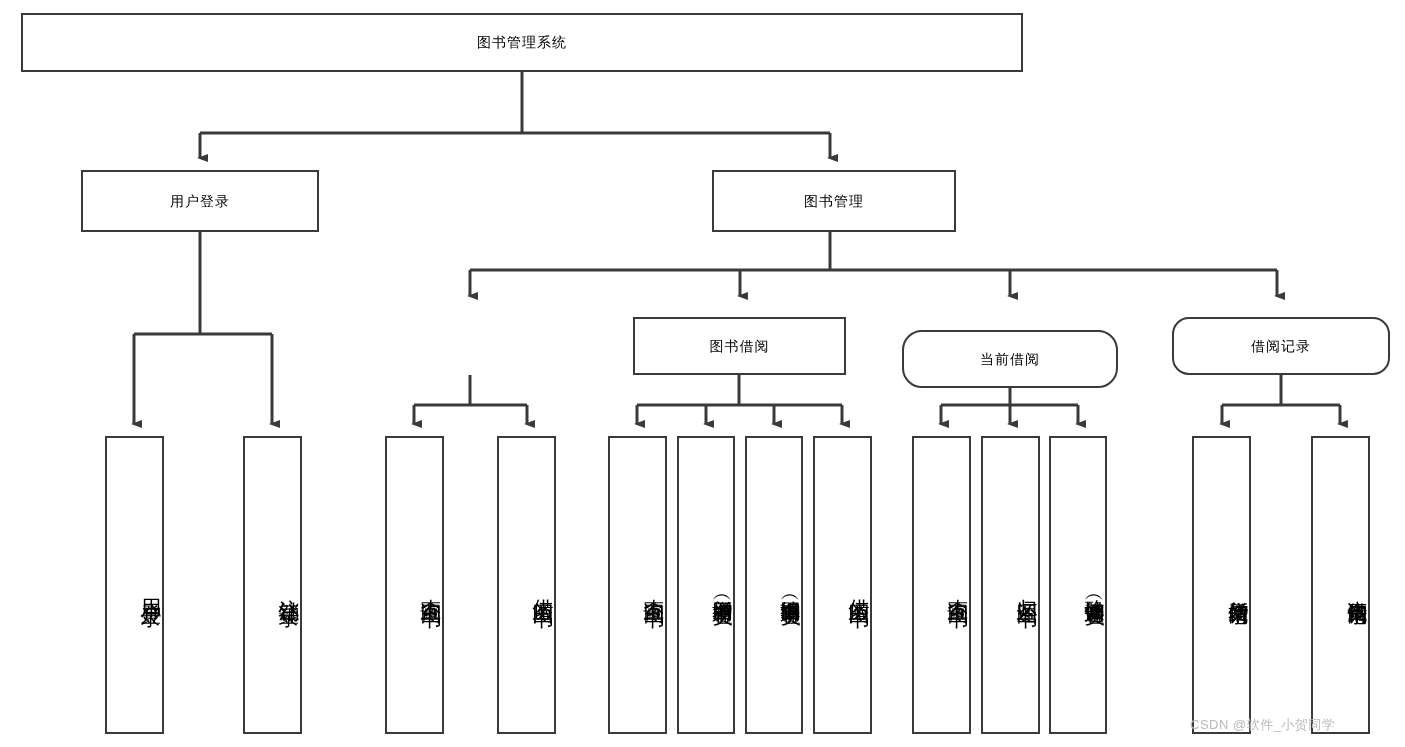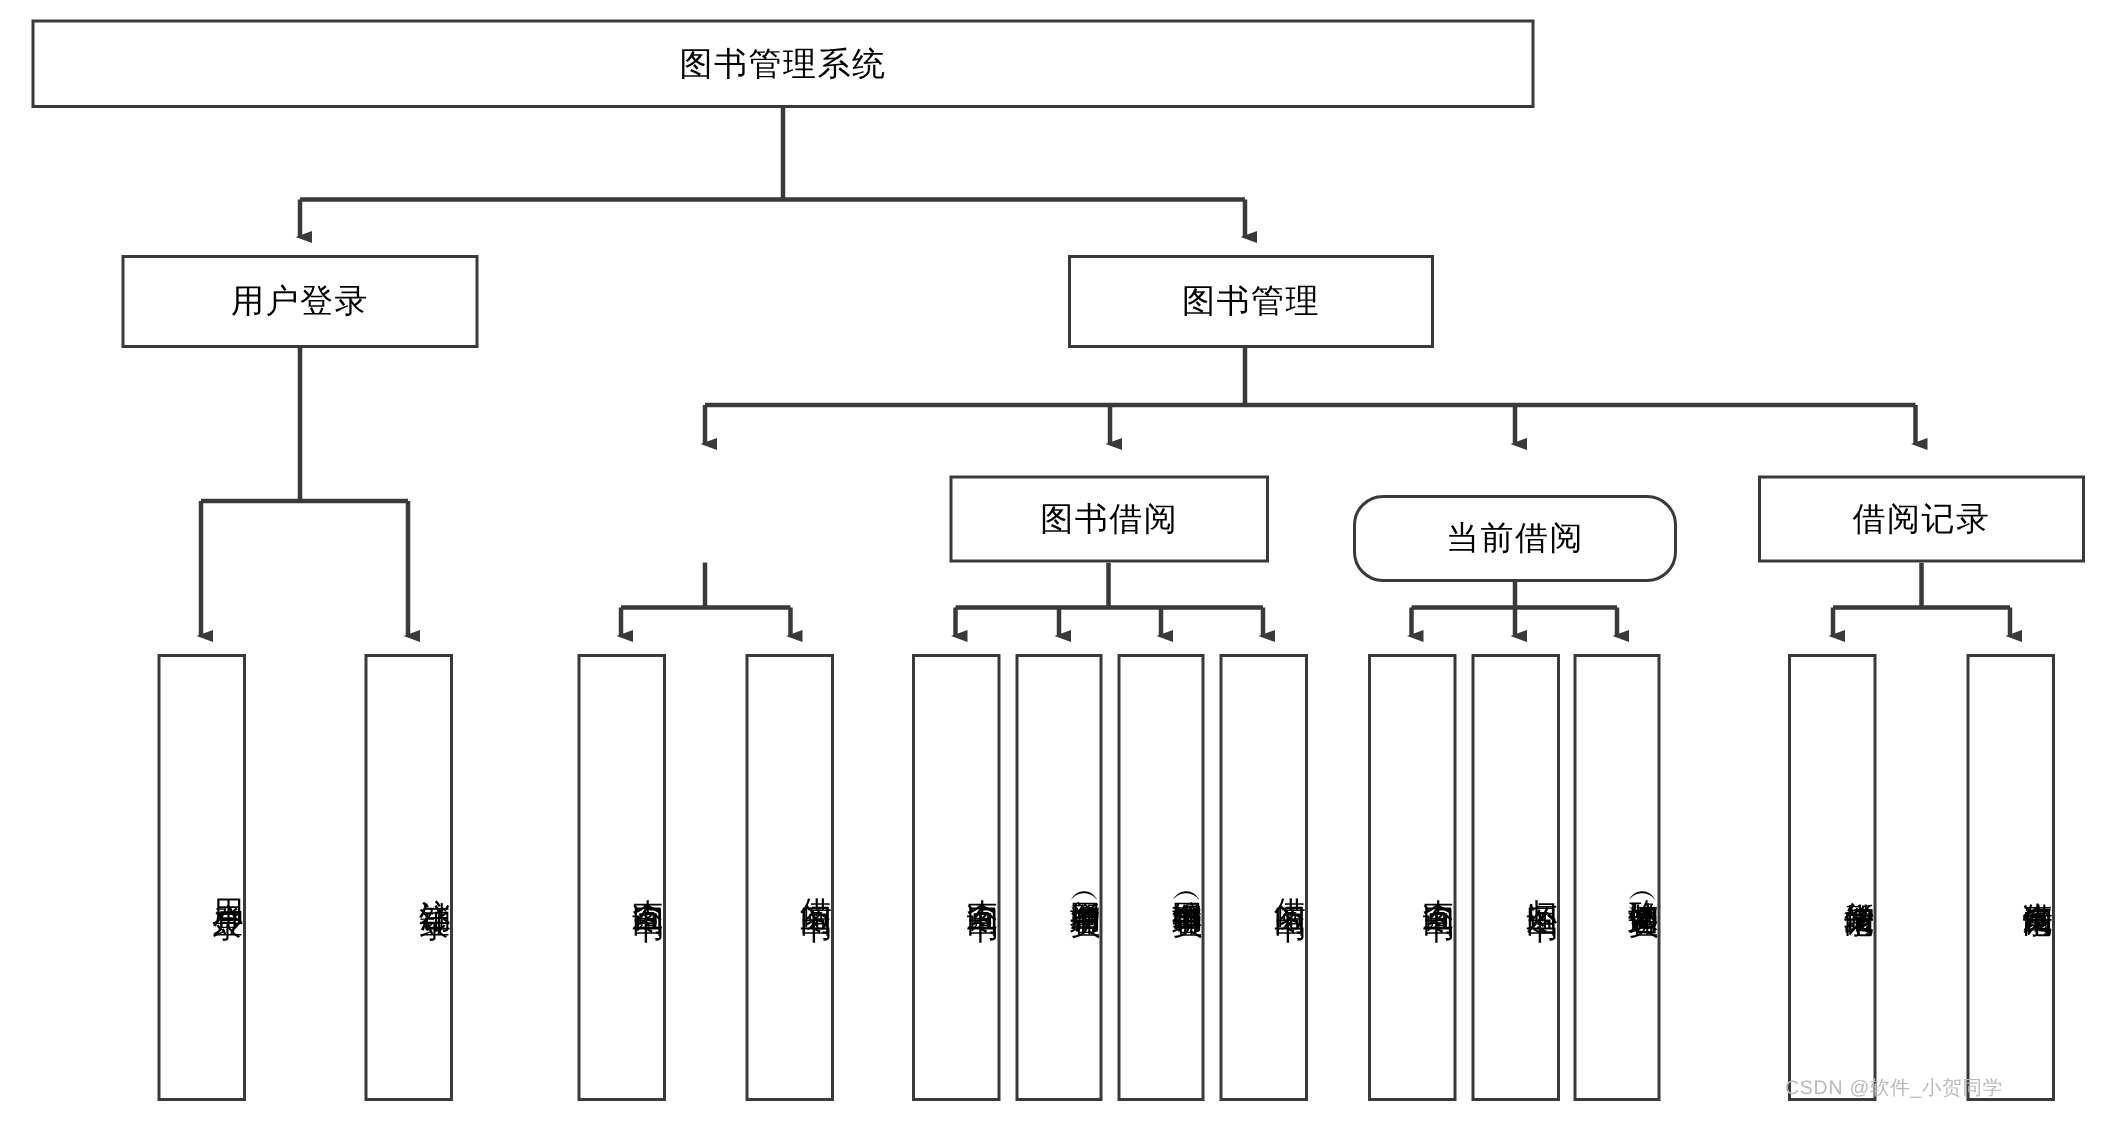--- a/index.html
+++ b/index.html
@@ -27,21 +27,21 @@
     position:absolute;
     box-sizing:border-box;
     background:#ffffff;
     border:2px solid #3a3a3a;
     display:flex;
     align-items:center;
     justify-content:center;
     line-height:1.06;
   }
   .node.h{
-    font-size:22px;
+    font-size:14px;
     letter-spacing:1px;
     white-space:nowrap;
     align-items:center;
   }
   .node.v{
     writing-mode:vertical-rl;
     text-orientation:upright;
     font-size:21px;
     letter-spacing:3px;
     padding-top:6px;
@@ -129,21 +129,21 @@
 
 
   <div class="node h" style="left:633px; top:317px; width:213px; height:58px;">
     <span class="lbl">图书借阅</span>
   </div>
 
   <div class="node h" style="left:902px; top:330px; width:216px; height:58px;border-radius:20px;">
     <span class="lbl">当前借阅</span>
   </div>
 
-  <div class="node h" style="left:1172px; top:317px; width:218px; height:58px;">
+  <div class="node h" style="left:1172px; top:317px; width:218px; height:58px;border-radius:17px;">
     <span class="lbl">借阅记录</span>
   </div>
 
   <div class="node v" style="left:105px; top:436px; width:59px; height:298px;">
     <span class="lbl">用户登录</span>
   </div>
   <div class="node v" style="left:243px; top:436px; width:59px; height:298px;">
     <span class="lbl">注销登录</span>
   </div>
 

